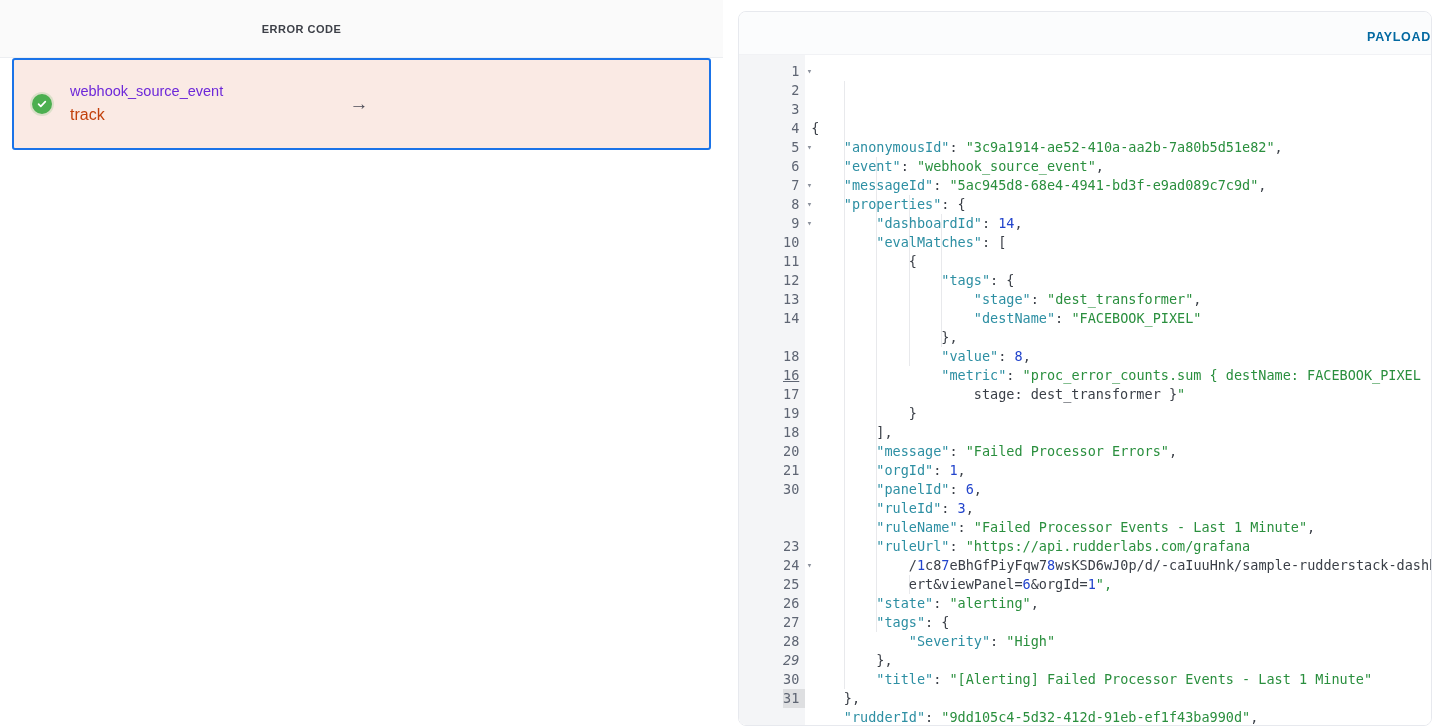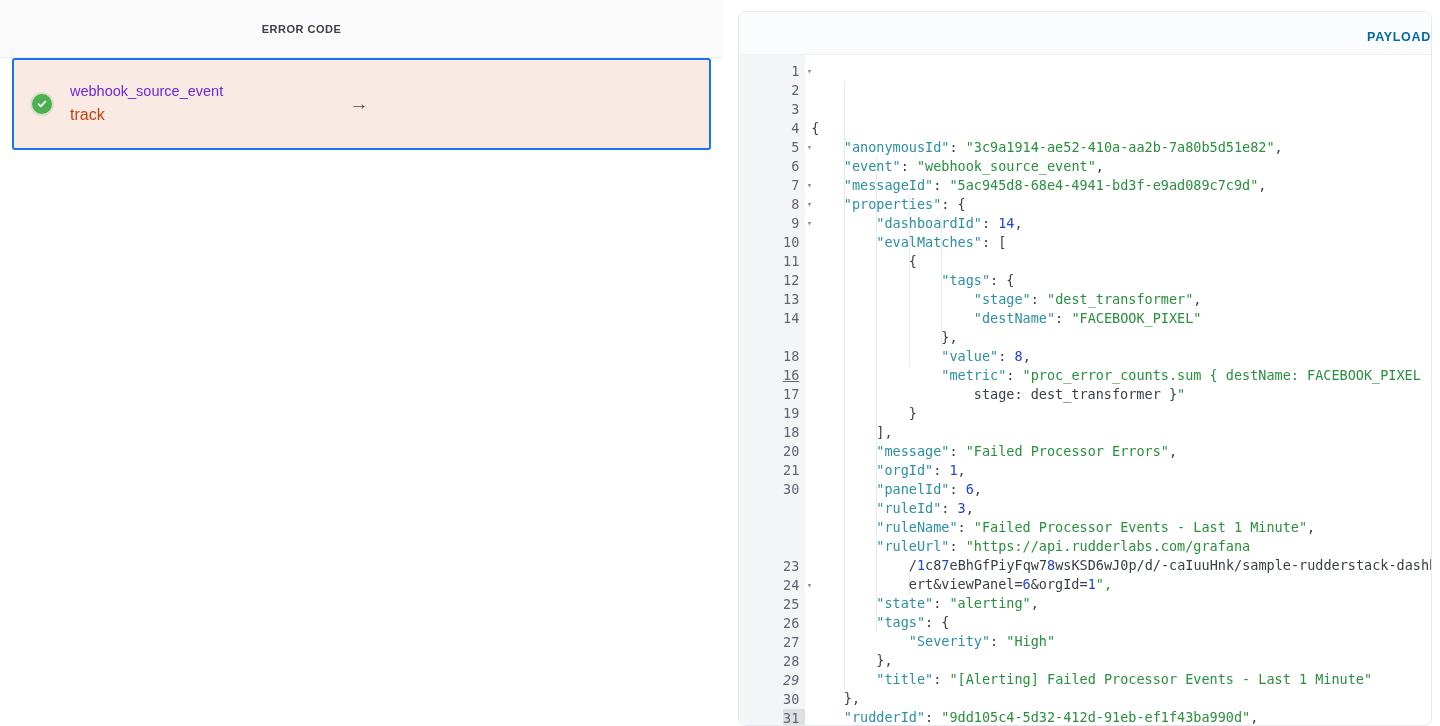--- a/index.html
+++ b/index.html
@@ -263,21 +263,21 @@
           <div class="gline" style="height: 19px;"><span>13</span></div>
           <div class="gline" style="height: 38px;"><span>14</span></div>
           <div class="gline" style="height: 19px;"><span>18</span></div>
           <div class="gline" style="height: 19px; text-decoration: underline;"><span>16</span></div>
           <div class="gline" style="height: 19px;"><span>17</span></div>
           <div class="gline" style="height: 19px;"><span>19</span></div>
           <div class="gline" style="height: 19px;"><span>18</span></div>
           <div class="gline" style="height: 19px;"><span>20</span></div>
           <div class="gline" style="height: 19px;"><span>21</span></div>
           <div class="gline" style="height: 57px;"><span>30</span></div>
-          <div class="gline" style="height: 19px; margin-top: 20px;"><span>23</span></div>
+          <div class="gline" style="height: 19px;"><span>23</span></div>
           <div class="gline" style="height: 19px;"><span>24</span><span class="fold">▾</span></div>
           <div class="gline" style="height: 19px;"><span>25</span></div>
           <div class="gline" style="height: 19px;"><span>26</span></div>
           <div class="gline" style="height: 19px;"><span>27</span></div>
           <div class="gline" style="height: 19px;"><span>28</span></div>
           <div class="gline" style="height: 19px; font-style: italic;"><span>29</span></div>
           <div class="gline" style="height: 19px;"><span>30</span></div>
           <div class="gline active" style="height: 19px; margin-left: 44px;"><span>31</span></div>
         </div>
       <div class="code" id="code">

